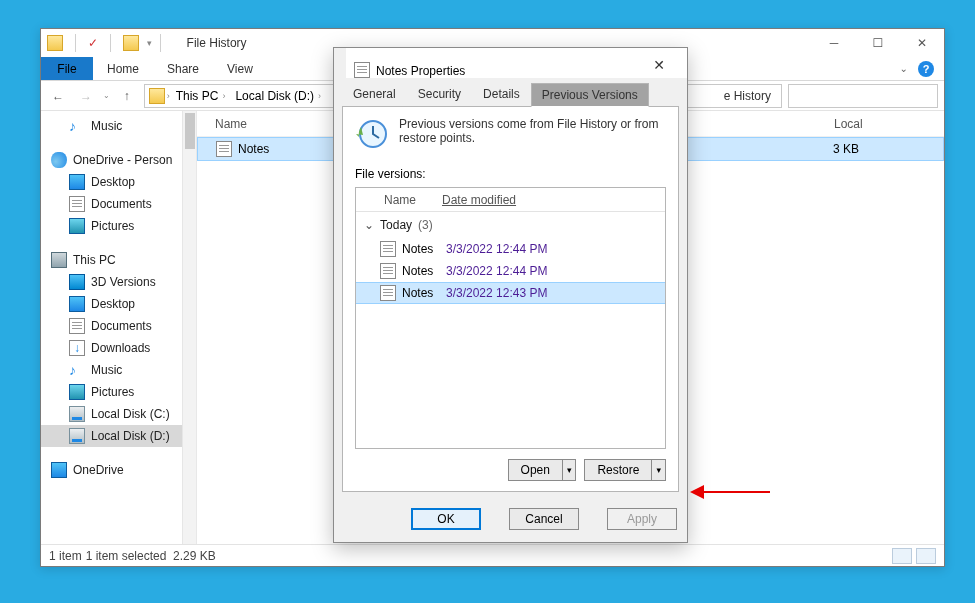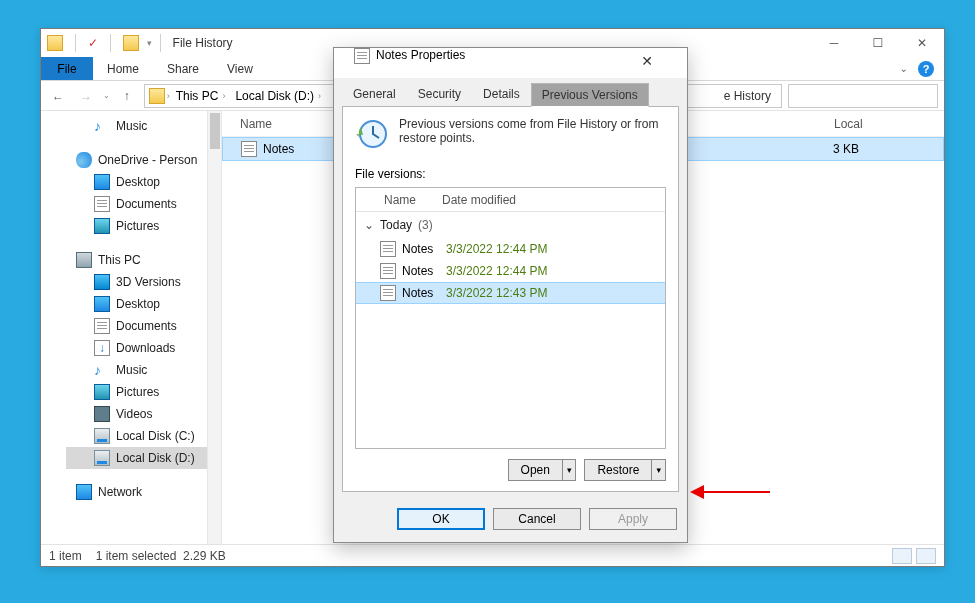--- a/index.html
+++ b/index.html
@@ -1,37 +1,37 @@
 <!DOCTYPE html>
 <html><head>
 <meta charset="utf-8">
 <style>
   * { box-sizing: border-box; font-family: "Segoe UI", Arial, sans-serif; font-size: 12px; }
   body { margin: 0; width: 975px; height: 603px; background: #29abe2; overflow: hidden; position: relative; }
   .explorer-window { position: absolute; left: 40px; top: 28px; width: 905px; height: 539px; background: #fff; border: 1px solid #7a7a7a; box-shadow: 0 2px 10px rgba(0,0,0,.15); display: flex; flex-direction: column; }
   .titlebar { height: 28px; display: flex; align-items: center; padding: 0 0 0 6px; }
   .qat { display: flex; align-items: center; gap: 8px; }
   .qat .sep { width: 1px; height: 18px; background: #d0d0d0; margin: 0 4px; }
-  .titlebar .title { margin-left: 4px; color: #333; }
+  .titlebar .title { margin-left: 18px; color: #333; }
   .win-controls { margin-left: auto; display: flex; }
   .win-btn { width: 44px; height: 28px; display: flex; align-items: center; justify-content: center; color: #555; }
   .ribbon-row { height: 24px; display: flex; align-items: stretch; border-bottom: 1px solid #d8d8d8; }
   .file-tab { background: #1979ca; color: #000000; width: 52px; display: flex; align-items: center; justify-content: center; }
   .rib-tab { padding: 0 14px; display: flex; align-items: center; color: #333; }
   .rib-help { margin-left: auto; display: flex; align-items: center; gap: 10px; padding-right: 10px; color: #666; }
   .help-circle { width: 16px; height: 16px; border-radius: 50%; background: #1e88e5; color: #fff; display: flex; align-items: center; justify-content: center; font-size: 11px; font-weight: bold; }
   .nav-row { height: 30px; display: flex; align-items: center; padding: 4px 6px; gap: 6px; border-bottom: 1px solid #e3e3e3; }
   .nav-arrow { width: 22px; height: 22px; display: flex; align-items: center; justify-content: center; color: #555; }
   .nav-arrow.dis { color: #bbb; }
   .addr-bar { flex: 1; height: 24px; border: 1px solid #c8c8c8; display: flex; align-items: center; padding: 0 4px; gap: 2px; min-width: 0; }
   .bc-seg { display: flex; align-items: center; gap: 4px; padding: 0 4px; white-space: nowrap; }
   .bc-chev { color: #888; font-size: 9px; }
   .bc-tail { flex: 1; overflow: hidden; white-space: nowrap; text-align: right; padding-right: 6px; color: #333; }
   .search-box { width: 150px; height: 24px; border: 1px solid #c8c8c8; display: flex; align-items: center; padding: 0 6px; color: #888; }
-  .main { flex: 1; display: flex; min-height: 0; padding-left: 25px; }
+  .main { flex: 1; display: flex; min-height: 0; }
   .tree-pane { width: 156px; border-right: 1px solid #e8e8e8; overflow: hidden; position: relative; padding-top: 4px; }
   .tree-pane .scroll { position: absolute; right: 0; top: 0; bottom: 0; width: 14px; background: #f3f3f3; border-left: 1px solid #e6e6e6; }
   .tree-pane .thumb { position: absolute; left: 2px; width: 10px; top: 2px; height: 36px; background: #c8c8c8; }
   .tree-item { display: flex; align-items: center; gap: 6px; height: 22px; padding-left: 10px; color: #222; white-space: nowrap; }
   .tree-item.sub { padding-left: 28px; }
   .tree-item.sel { background: #d8d8d8; }
   .ic { width: 16px; height: 16px; display: inline-block; flex: 0 0 16px; }
   .ic-folder { background: linear-gradient(#ffe89c,#f4c94f); border: 1px solid #d7a62a; }
   .ic-music::before { content: "♪"; color: #1e88e5; font-size: 14px; }
   .ic-onedrive { background: radial-gradient(circle at 30% 60%, #7dc8f0, #1e88e5); border-radius: 50%/60%; }
@@ -49,50 +49,50 @@
   .ic-net { background: linear-gradient(#4fc3f7,#1e88e5); border: 1px solid #0d5c9e; }
   .list-pane { flex: 1; display: flex; flex-direction: column; }
   .list-header { height: 26px; display: flex; align-items: center; color: #555; border-bottom: 1px solid #f0f0f0; }
   .list-header .col { padding: 0 10px; }
   .col-name { width: 200px; padding-left: 18px !important; }
   .col-size { margin-left: auto; width: 120px; text-align: left; }
   .file-row { height: 24px; display: flex; align-items: center; }
   .file-row.sel { background: #cce8ff; border: 1px solid #99d1ff; }
   .file-row .cell-name { width: 200px; padding-left: 18px; display: flex; align-items: center; gap: 6px; }
   .file-row .cell-size { margin-left: auto; width: 120px; padding-left: 10px; }
-  .status-bar { height: 22px; border-top: 1px solid #e3e3e3; display: flex; align-items: center; padding: 0 8px; gap: 14px; color: #444; font-size: 11px; }
+  .status-bar { height: 22px; border-top: 1px solid #e3e3e3; display: flex; align-items: center; padding: 0 8px; gap: 4px; color: #444; font-size: 11px; }
   .status-bar .views { margin-left: auto; display: flex; gap: 4px; }
   .view-btn { width: 20px; height: 16px; border: 1px solid #bcd; background: #eaf3fb; }
 
   .dialog { position: absolute; left: 333px; top: 47px; width: 355px; height: 496px; background: #f0f0f0; border: 1px solid #8a8a8a; box-shadow: 0 6px 20px rgba(0,0,0,.25); display: flex; flex-direction: column; }
-  .dlg-title { height: 30px; background: #fff; display: flex; align-items: flex-start; padding: 0 20px; }
+  .dlg-title { height: 30px; background: #fff; display: flex; align-items: flex-end; padding: 0 8px; margin-left: 12px; }
   .dlg-close { margin-left: auto; width: 40px; height: 26px; display: flex; align-items: center; justify-content: center; color: #333; font-size: 14px; }
   .tabs { display: flex; padding: 4px 8px 0 8px; }
   .tab { padding: 4px 10px; border: 1px solid transparent; color: #333; }
   .tab.active { background: #a3a3a3; border: 1px solid #b5b5b5; border-bottom-color: #fff; position: relative; top: 1px; }
   .tab-body { margin: 0 8px 8px 8px; background: #fff; border: 1px solid #b5b5b5; flex: 1; padding: 10px 12px; display: flex; flex-direction: column; }
   .hint-row { display: flex; gap: 10px; align-items: flex-start; }
   .clock-ic { width: 34px; height: 34px; flex: 0 0 34px; }
   .fv-label { margin-top: 16px; }
   .fv-list { margin-top: 6px; border: 1px solid #b5b5b5; flex: 1; background: #fff; min-height: 240px; overflow: hidden; }
   .fv-head { display: flex; height: 24px; border-bottom: 1px solid #e3e3e3; align-items: center; color: #555; }
   .fv-head .c1 { width: 80px; padding-left: 28px; }
-  .fv-head .c2 { padding-left: 6px; }
+  .fv-head .c2 { padding-left: 6px; text-decoration: underline; }
   .fv-group { display: flex; align-items: center; gap: 6px; padding: 6px 8px; color: #1a1a1a; }
   .fv-group .chev { color: #555; }
   .fv-row { display: flex; align-items: center; height: 22px; padding-left: 24px; }
   .fv-row .c1 { width: 60px; display: flex; align-items: center; gap: 6px; }
-  .fv-row .c2 { padding-left: 6px; color: #4d7c0f; }
+  .fv-row .c2 { padding-left: 6px; color: #4c1d95; }
   .fv-row.sel { background: #cce8ff; border-top: 1px solid #99d1ff; border-bottom: 1px solid #99d1ff; }
   .btn-row { display: flex; justify-content: flex-end; gap: 8px; margin-top: 10px; }
   .split-btn { display: flex; }
   .btn { height: 22px; border: 1px solid #8a8a8a; background: #eaeaea; padding: 0 12px; display: flex; align-items: center; justify-content: center; }
   .btn.drop { border-left: none; padding: 0 4px; }
   .dlg-footer { padding: 8px 10px 12px 10px; display: flex; justify-content: flex-end; gap: 8px; }
-  .dlg-footer .btn { width: 88px; }
+  .dlg-footer .btn { width: 70px; margin-left: 20px; }
   .btn.primary { border: 2px solid #0078d7; background: #e5f1fb; }
   .btn.disabled { color: #9a9a9a; background: #f0f0f0; }
 
   .arrow-annot { position: absolute; left: 690px; top: 485px; width: 80px; height: 14px; }
   .arrow-line { position: absolute; left: 12px; top: 6px; right: 0; height: 2px; background: #e60000; }
   .arrow-head { position: absolute; left: 0; top: 0; width: 0; height: 0; border-top: 7px solid transparent; border-bottom: 7px solid transparent; border-right: 14px solid #e60000; }
 </style>
 </head>
 <body>
 
@@ -195,34 +195,30 @@
           </div>
           <div class="tree-item sub">
             <span class="ic ic-music"></span>
             <span>Music</span>
           </div>
           <div class="tree-item sub">
             <span class="ic ic-pic"></span>
             <span>Pictures</span>
           </div>
           <div class="tree-item sub">
-            <span class="ic ic-vid"></span>
-            <span>Videos</span>
-          </div>
-          <div class="tree-item sub">
             <span class="ic ic-disk"></span>
             <span>Local Disk (C:)</span>
           </div>
           <div class="tree-item sub sel">
             <span class="ic ic-disk"></span>
             <span>Local Disk (D:)</span>
           </div>
           <div class="tree-item" style="margin-top: 12px;">
             <span class="ic ic-net"></span>
-            <span>Network</span>
+            <span>OneDrive</span>
           </div>
         </div>
     </div>
     <div class="list-pane">
       <div class="list-header">
         <div class="col col-name">Name</div>
         <div class="col col-size">Local</div>
       </div>
       <div id="file-rows">
           <div class="file-row sel">

